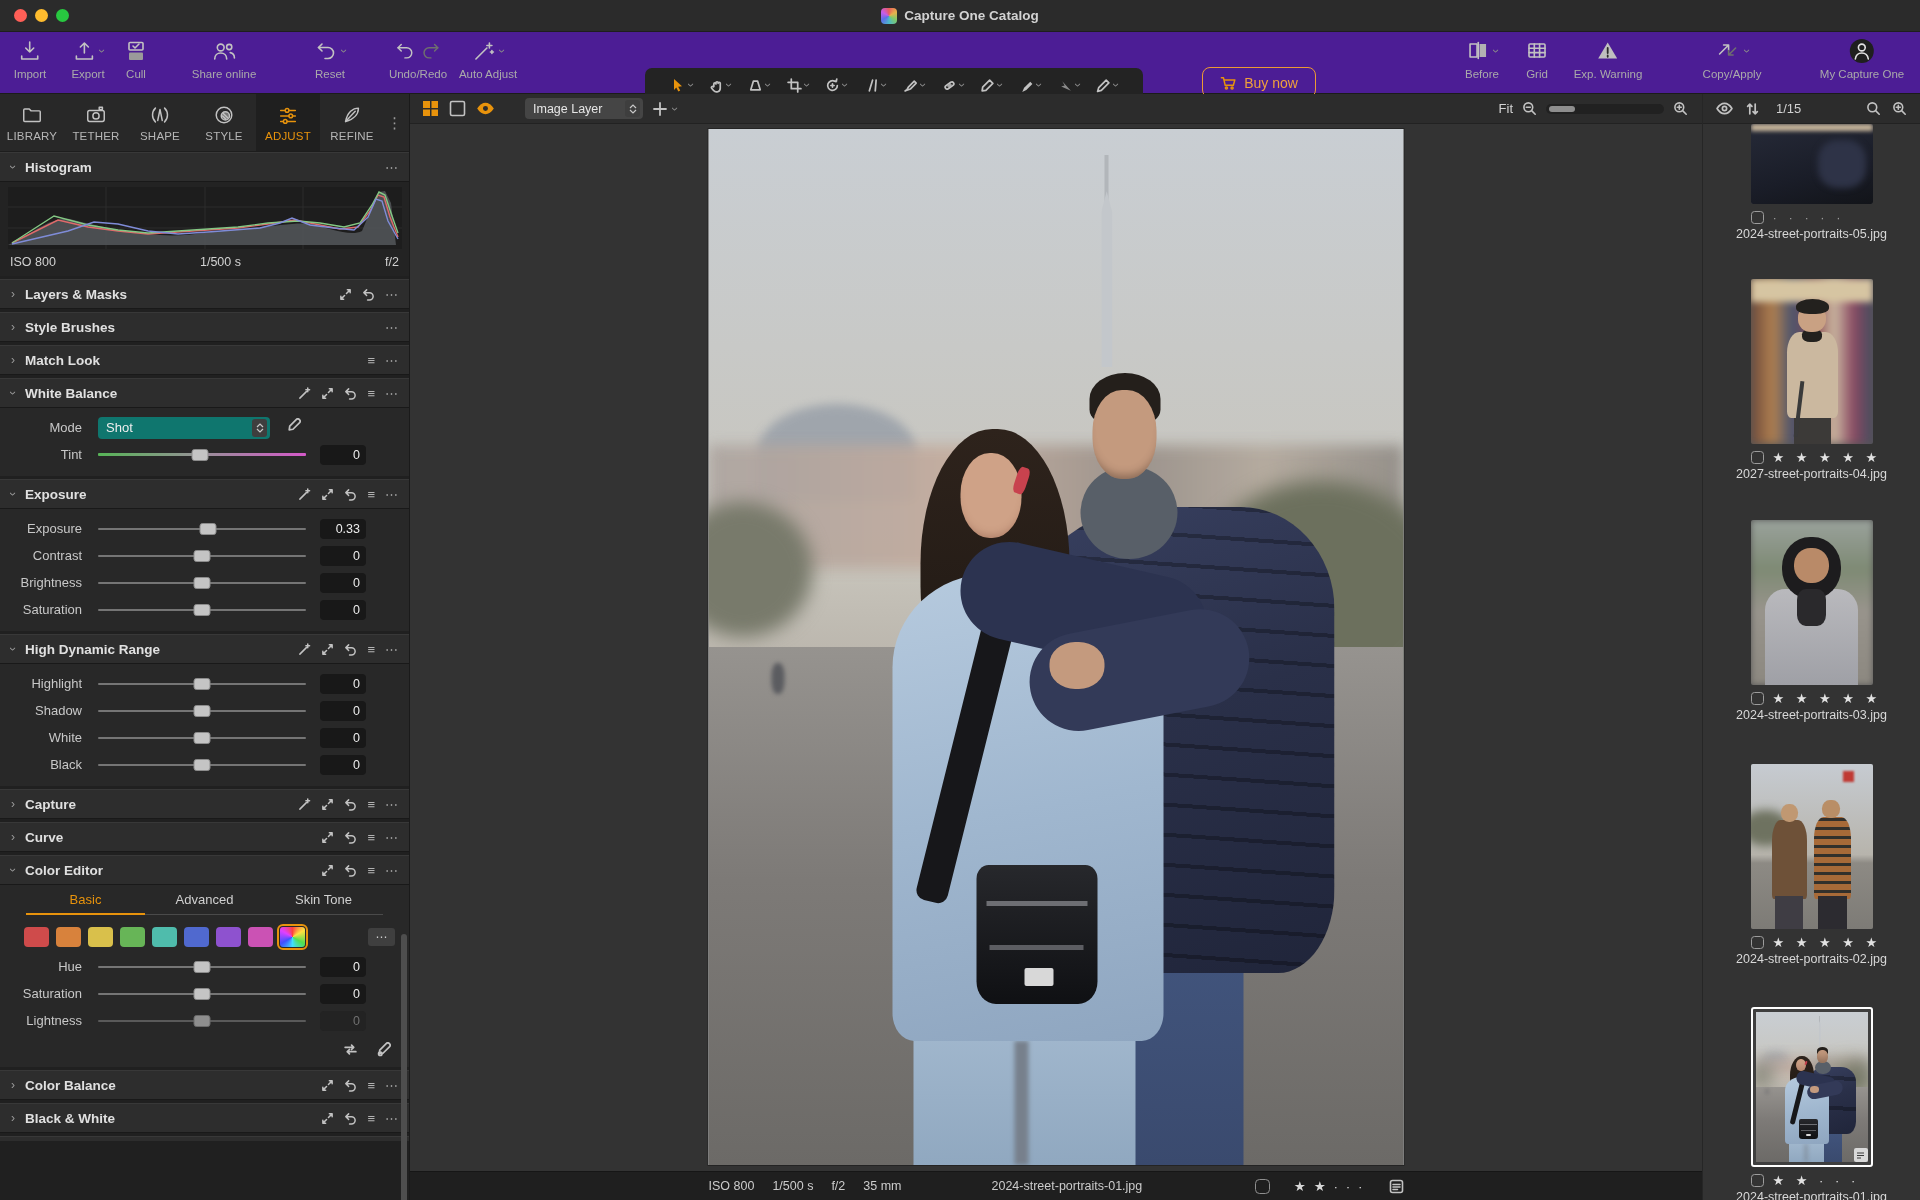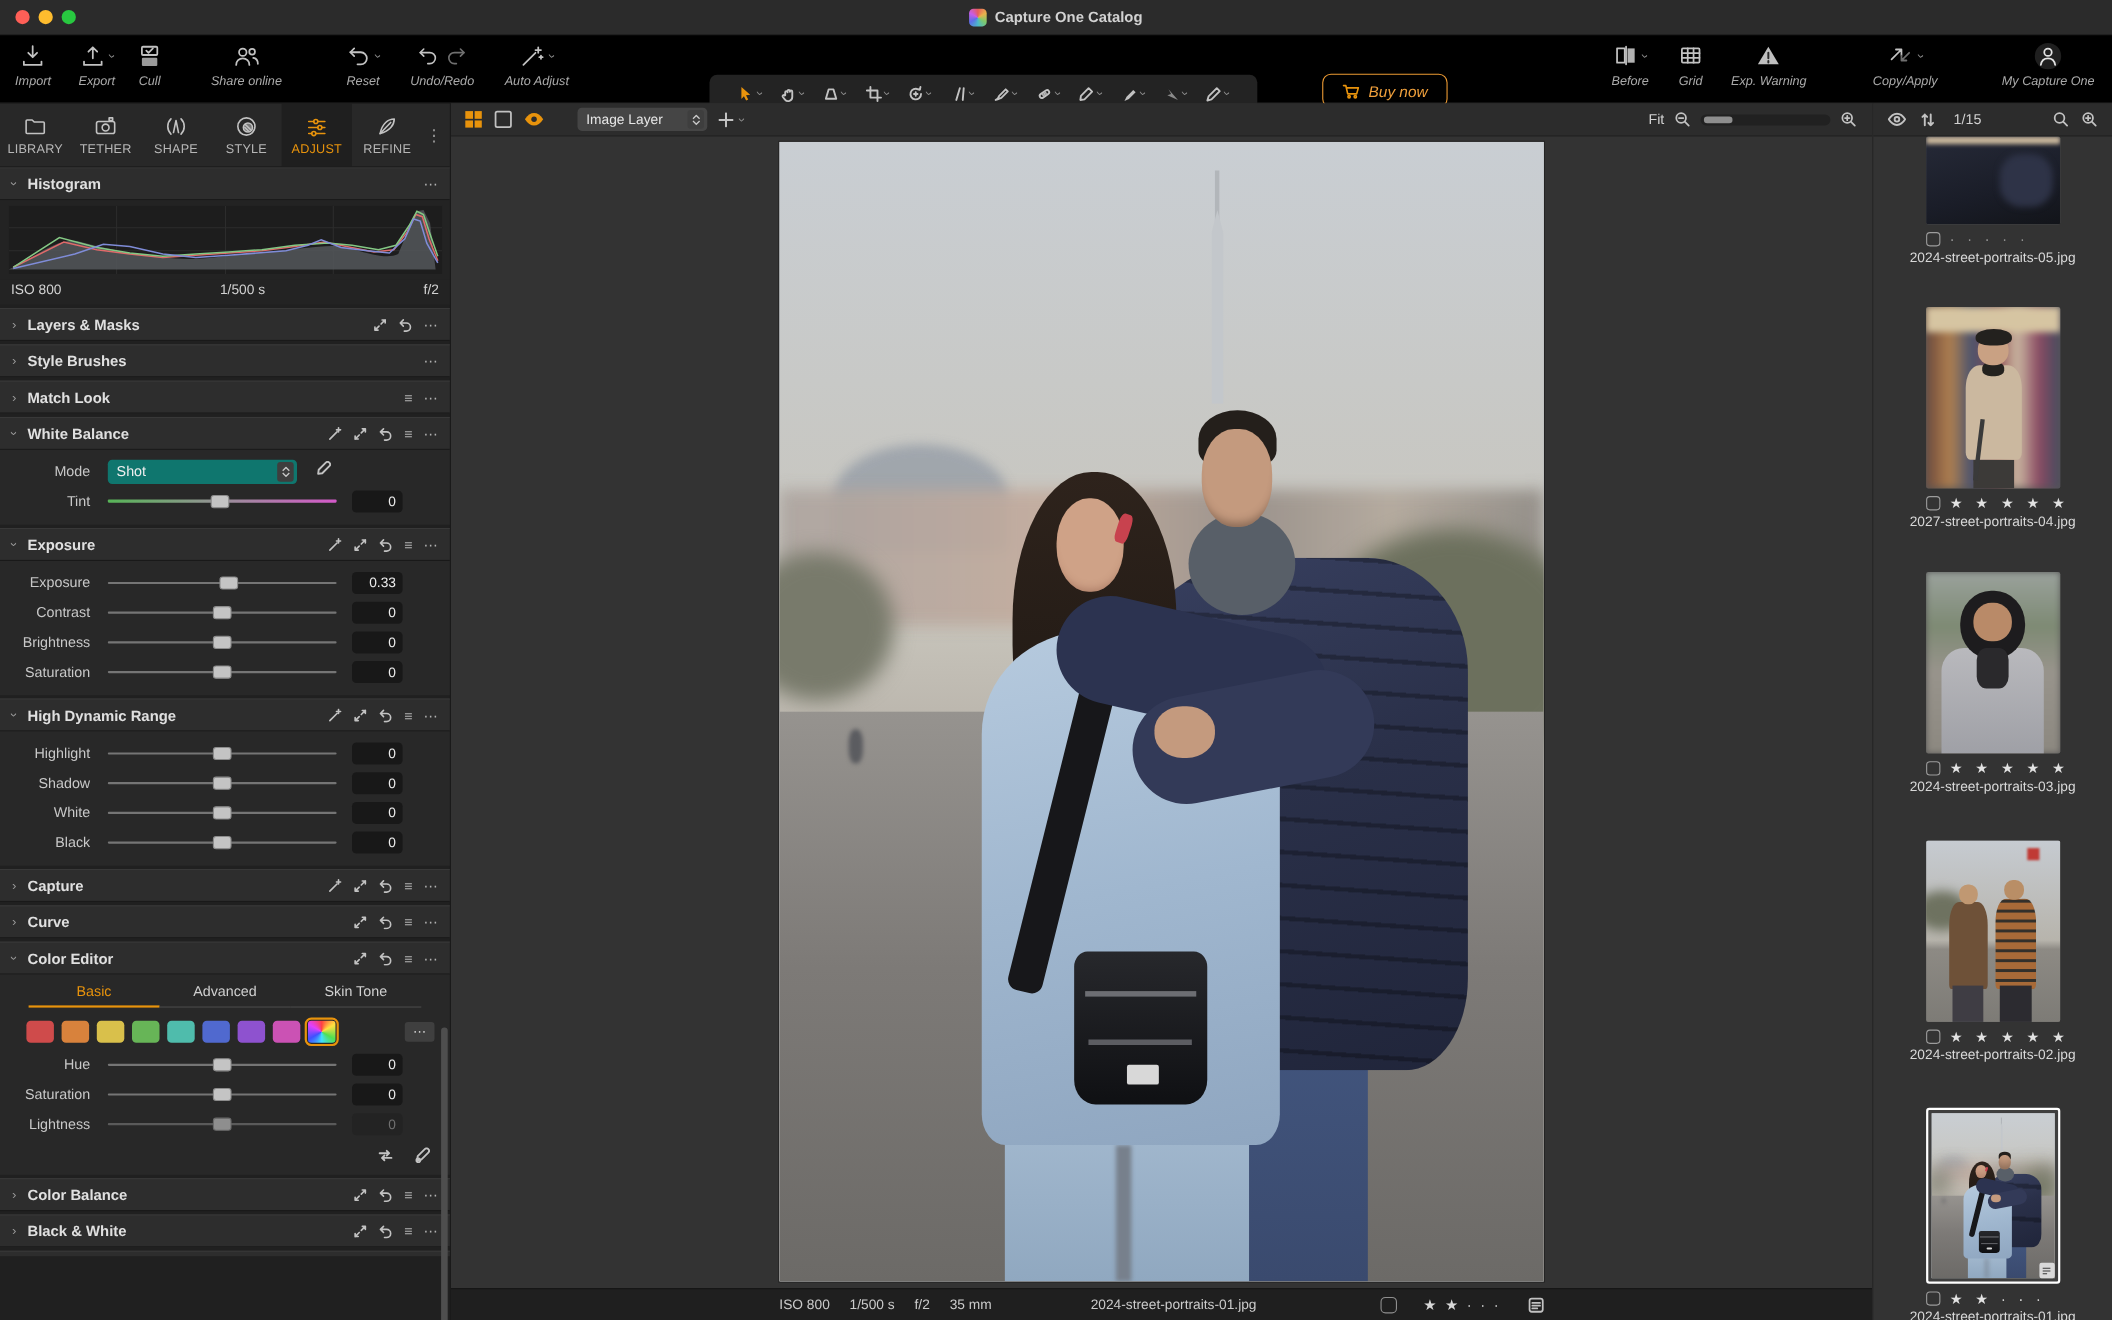--- a/index.html
+++ b/index.html
@@ -13,21 +13,21 @@
   .titlebar { height:32px; background:#2b2b2b; border-bottom:1px solid #1e1e1e; position:relative;
     display:flex; align-items:center; justify-content:center; }
   .lights { position:absolute; left:14px; top:9px; display:flex; gap:8px; }
   .light { width:13px; height:13px; border-radius:50%; }
   .l-red{background:#ff5f57}.l-yel{background:#febc2e}.l-grn{background:#28c840}
   .apptitle { display:flex; align-items:center; gap:7px; font-size:13.5px; font-weight:bold; color:#d2d2d2; }
   .appicon { width:16px; height:16px; border-radius:4px;
     background:conic-gradient(#e85c5c,#e8b14c,#7fc96b,#4cb8c9,#5c6fe8,#c85ce8,#e85c5c); }
 
   
-  .toolbar { height:62px; background:#000000; border-bottom:1px solid #1b1b1b; position:relative;font-style:italic; }
+  .toolbar { height:62px; background:#4c1d95; border-bottom:1px solid #1b1b1b; position:relative; }
   .tbi { position:absolute; top:5px; transform:translateX(-50%); display:flex; flex-direction:column;
     align-items:center; gap:4px; color:#aaaaaa; font-size:11.5px; white-space:nowrap; }
   .tbi .irow { height:27px; display:flex; align-items:center; gap:4px; }
   .chev { font-size:12px; color:#8a8a8a; transform:rotate(90deg); display:inline-block; line-height:1; }
   .cursorstrip { position:absolute; left:645px; top:36px; width:498px; height:34px; background:#232323;
     border-radius:7px; display:flex; align-items:center; justify-content:space-evenly; padding:0 8px; }
   .ctool { display:flex; align-items:center; gap:3px; }
   .clabel { position:absolute; left:893px; top:72px; transform:translateX(-50%);
     font-size:11.5px; color:#aaaaaa; }
   .buynow { position:absolute; left:1202px; top:35px; width:114px; height:31px; border:1.5px solid #ec9a33;
@@ -286,21 +286,21 @@
   <div class="tbi" style="left:330px">
     <div class="irow">
         <svg class="i" width="24" height="24" viewBox="0 0 24 24">
           <path d="M8 5L4.5 8.5 8 12"></path>
           <path d="M4.5 8.5H14a5.5 5.5 0 1 1 0 11h-3"></path>
         </svg>
         <span class="chev">›</span>
       </div>
     <span>Reset</span>
   </div>
-  <div class="tbi" style="left:402px">
+  <div class="tbi" style="left:418px">
     <div class="irow">
       <svg class="i" width="22" height="22" viewBox="0 0 24 24">
           <path d="M8 5L4.5 8.5 8 12"></path>
           <path d="M4.5 8.5H14a5.5 5.5 0 1 1 0 11h-2"></path>
         </svg>
       <svg class="i idim" width="22" height="22" viewBox="0 0 24 24">
           <path d="M16 5l3.5 3.5L16 12"></path>
           <path d="M19.5 8.5H10a5.5 5.5 0 1 0 0 11h2"></path>
         </svg>
     </div>

